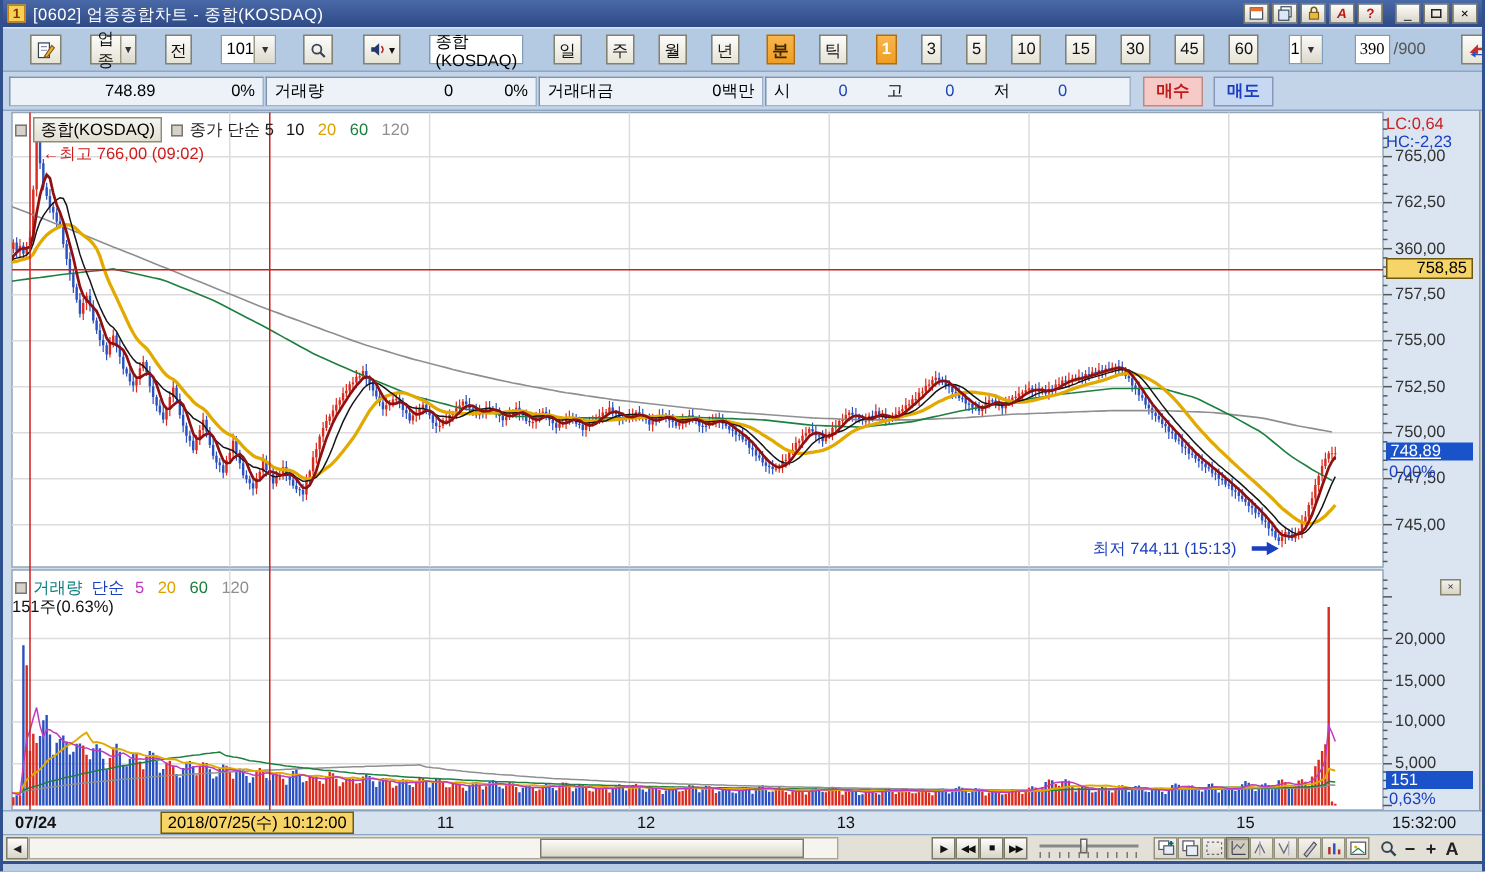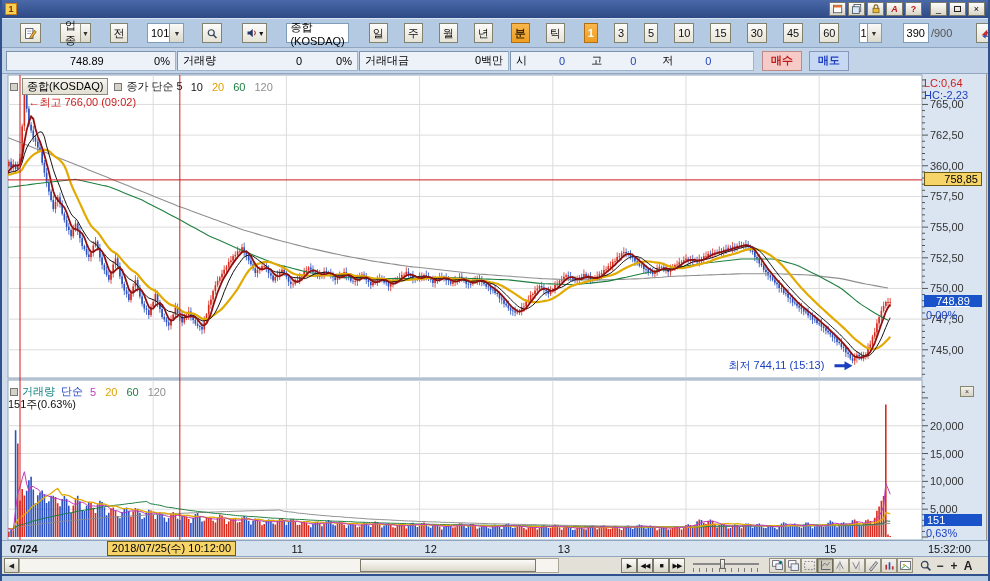--- a/index.html
+++ b/index.html
@@ -74,20 +74,21 @@
   .toolico.flat{border-color:transparent;background:transparent;}
   .txtico{font-size:12px;color:#222;font-weight:bold;width:14px;text-align:center;}
 </style>
 </head>
 <body>
 
 <div class="window">
 
   <div class="titlebar">
     <div class="badge">1</div>
+    <div class="title">[0602] 업종종합차트 - 종합(KOSDAQ)</div>
     <div class="tb-btns" id="tb-btns">
         <div class="tb-btn">
           <svg viewBox="0 0 16 16" width="12" height="12">
             <rect x="2" y="3" width="11" height="10" fill="#fff" stroke="#345"></rect>
             <rect x="2" y="3" width="11" height="3" fill="#e46f2e"></rect>
           </svg>
         </div>
         <div class="tb-btn">
           <svg viewBox="0 0 16 16" width="12" height="12">
             <rect x="4" y="2" width="9" height="9" fill="#fff" stroke="#345"></rect>
@@ -165,21 +166,21 @@
       <div class="tbi btn" style="width: 23px;">15</div>
       <div class="tbi btn" style="width: 23px;">30</div>
       <div class="tbi btn" style="width: 23px;">45</div>
       <div class="tbi btn" style="width: 23px;">60</div>
       <div style="width: 4px; flex: 0 0 auto;"></div>
       <div class="tbi field" style="width: 34px; padding: 0px;">
         <span style="flex: 1 1 0%; text-align: center;">1</span>
         <span class="combo-arrow">▼</span>
       </div>
       <div style="width: 5px; flex: 0 0 auto;"></div>
-      <div class="tbi field" style="width: 50px; justify-content: center;">390</div>
+      <div class="tbi field" style="width: 50px; justify-content: center; font-family: Liberation Serif, serif;">390</div>
       <span class="graytext" style="margin-left: 2px;">/900</span>
       <div style="width: 8px; flex: 0 0 auto;"></div>
       <div class="tbi btn" style="width: 22px;">
         <svg viewBox="0 0 16 16" width="13" height="13">
           <path d="M2 10 L9 3 l0 3 5 0 0 2 -5 0 0 3 Z" fill="#c03030"></path>
           <path d="M14 12 L7 12 7 14 3 11.5 7 9 7 11 14 11 Z" fill="#2b50c0"></path>
         </svg>
       </div>
       <div style="width: 2px; flex: 0 0 auto;"></div>
       <div class="tbi btn" style="width: 22px;">
@@ -409,21 +410,21 @@
       <div class="ov axis-lbl" style="left: 928px; top: 159.777px;">360,00</div>
       <div class="ov axis-lbl" style="left: 928px; top: 190.445px;">757,50</div>
       <div class="ov axis-lbl" style="left: 928px; top: 221.113px;">755,00</div>
       <div class="ov axis-lbl" style="left: 928px; top: 251.781px;">752,50</div>
       <div class="ov axis-lbl" style="left: 928px; top: 282.449px;">750,00</div>
       <div class="ov axis-lbl" style="left: 928px; top: 313.117px;">747,50</div>
       <div class="ov axis-lbl" style="left: 928px; top: 343.785px;">745,00</div>
       <div class="ov " style="left: 922px; top: 77px; color: rgb(207, 29, 29);">LC:0,64</div>
       <div class="ov " style="left: 922px; top: 89px; color: rgb(26, 63, 191);">HC:-2,23</div>
       <div class="ov badge-y" style="left: 922px; top: 171.885px; width: 58px; text-align: right;">758,85</div>
-      <div class="ov badge-b" style="left: 922px; top: 295.066px; width: 58px; text-align: center; text-decoration: underline;">748,89</div>
+      <div class="ov badge-b" style="left: 922px; top: 295.066px; width: 58px; text-align: left; text-decoration: underline;">748,89</div>
       <div class="ov " style="left: 924px; top: 309.066px; color: rgb(26, 63, 191);">0,00%</div>
       <div class="ov axis-lbl" style="left: 928px; top: 419.727px;">20,000</div>
       <div class="ov axis-lbl" style="left: 928px; top: 447.545px;">15,000</div>
       <div class="ov axis-lbl" style="left: 928px; top: 475.364px;">10,000</div>
       <div class="ov axis-lbl" style="left: 928px; top: 503.182px;">5,000</div>
       <div class="ov badge-b" style="left: 922px; top: 514px; width: 58px;">151</div>
       <div class="ov " style="left: 924px; top: 527px; color: rgb(26, 63, 191);">0,63%</div>
       <div class="ov " style="left: 8px; top: 78px; display: flex; align-items: center;">
         <span class="sq"></span>
         <span class="legendbox">종합(KOSDAQ)</span>

